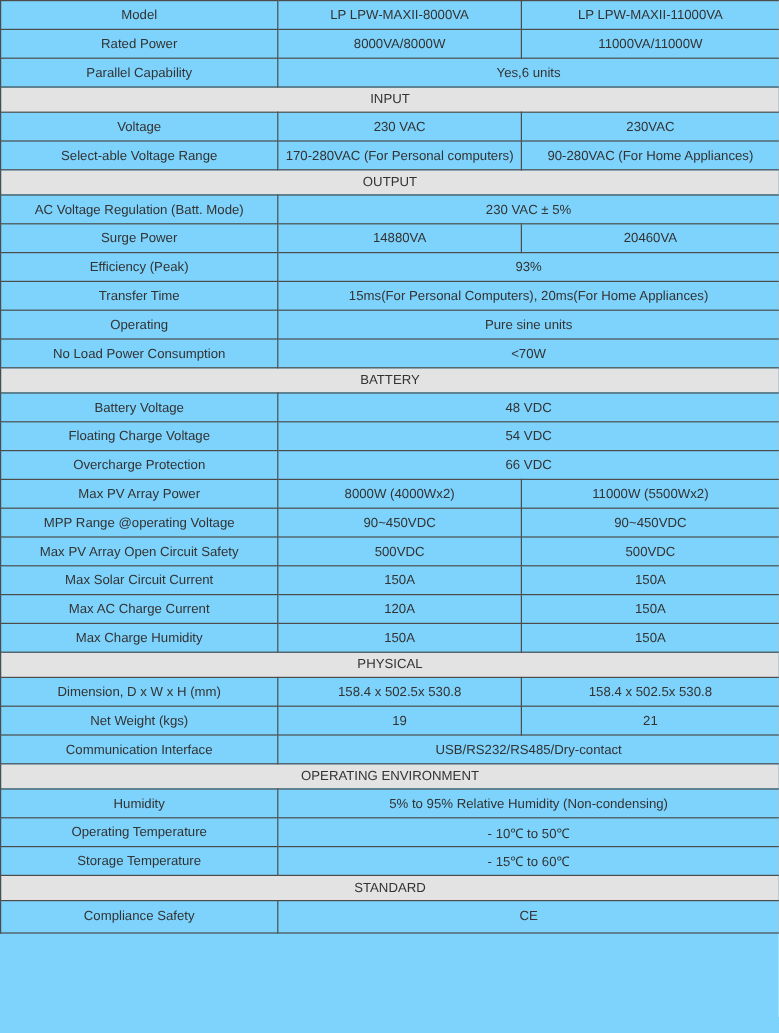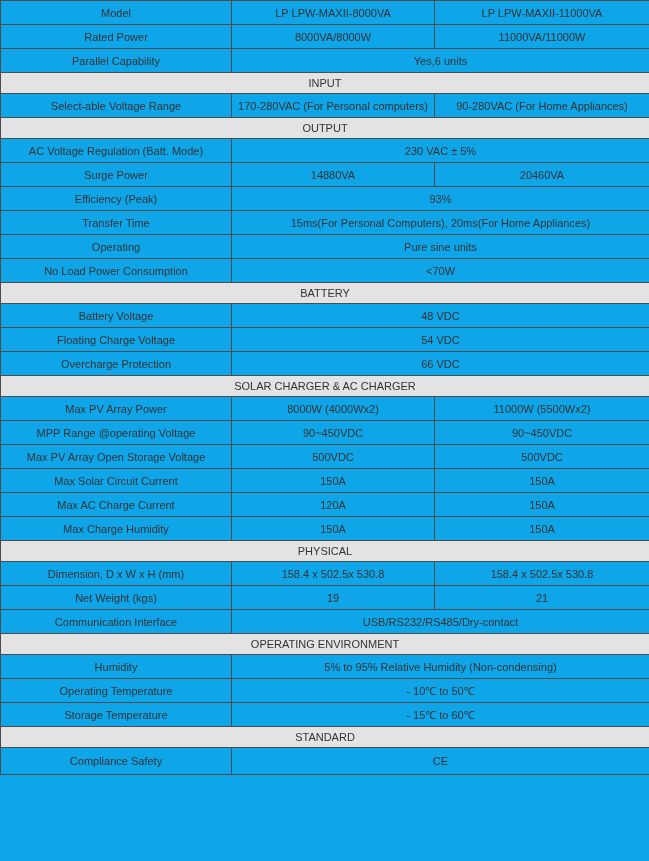--- a/index.html
+++ b/index.html
@@ -6,21 +6,21 @@
     margin: 0;
     padding: 0;
     background: #ffffff;
     width: 649px;
     font-family: "Liberation Sans", sans-serif;
   }
   .sheet {
     width: 649px;
     height: 861px;
     box-sizing: border-box;
-    background: #0ea5e9;
+    background: #7dd3fc;
   }
   table.spec {
     width: 649px;
     border-collapse: collapse;
     table-layout: fixed;
   }
   table.spec td {
     border: 1px solid #4c4c4c;
     font-size: 11px;
     color: #333333;
@@ -68,20 +68,25 @@
         <td class="c3">11000VA/11000W</td>
       </tr>
       <tr>
         <td class="c1">Parallel Capability</td>
         <td class="merged" colspan="2">Yes,6 units</td>
       </tr>
       <tr class="section">
         <td colspan="3">INPUT</td>
       </tr>
       <tr>
+        <td class="c1">Voltage</td>
+        <td class="c2">230 VAC</td>
+        <td class="c3">230VAC</td>
+      </tr>
+      <tr>
         <td class="c1">Select-able Voltage Range</td>
         <td class="c2 split-l">170-280VAC (For Personal computers)</td>
         <td class="c3 split-r">90-280VAC (For Home Appliances)</td>
       </tr>
       <tr class="section">
         <td colspan="3">OUTPUT</td>
       </tr>
       <tr>
         <td class="c1">AC Voltage Regulation (Batt. Mode)</td>
         <td class="merged" colspan="2">230 VAC ± 5%</td>
@@ -115,35 +120,32 @@
         <td class="merged" colspan="2">48 VDC</td>
       </tr>
       <tr>
         <td class="c1">Floating Charge Voltage</td>
         <td class="merged" colspan="2">54 VDC</td>
       </tr>
       <tr>
         <td class="c1">Overcharge Protection</td>
         <td class="merged" colspan="2">66 VDC</td>
       </tr>
-      <tr class="section">
-        <td colspan="3">SOLAR CHARGER &amp; AC CHARGER</td>
-      </tr>
       <tr>
         <td class="c1">Max PV Array Power</td>
         <td class="c2">8000W (4000Wx2)</td>
         <td class="c3">11000W (5500Wx2)</td>
       </tr>
       <tr>
         <td class="c1">MPP Range @operating Voltage</td>
         <td class="c2">90~450VDC</td>
         <td class="c3">90~450VDC</td>
       </tr>
       <tr>
-        <td class="c1">Max PV Array Open Storage Voltage</td>
+        <td class="c1">Max PV Array Open Circuit Safety</td>
         <td class="c2">500VDC</td>
         <td class="c3">500VDC</td>
       </tr>
       <tr>
         <td class="c1">Max Solar Circuit Current</td>
         <td class="c2">150A</td>
         <td class="c3">150A</td>
       </tr>
       <tr>
         <td class="c1">Max AC Charge Current</td>

